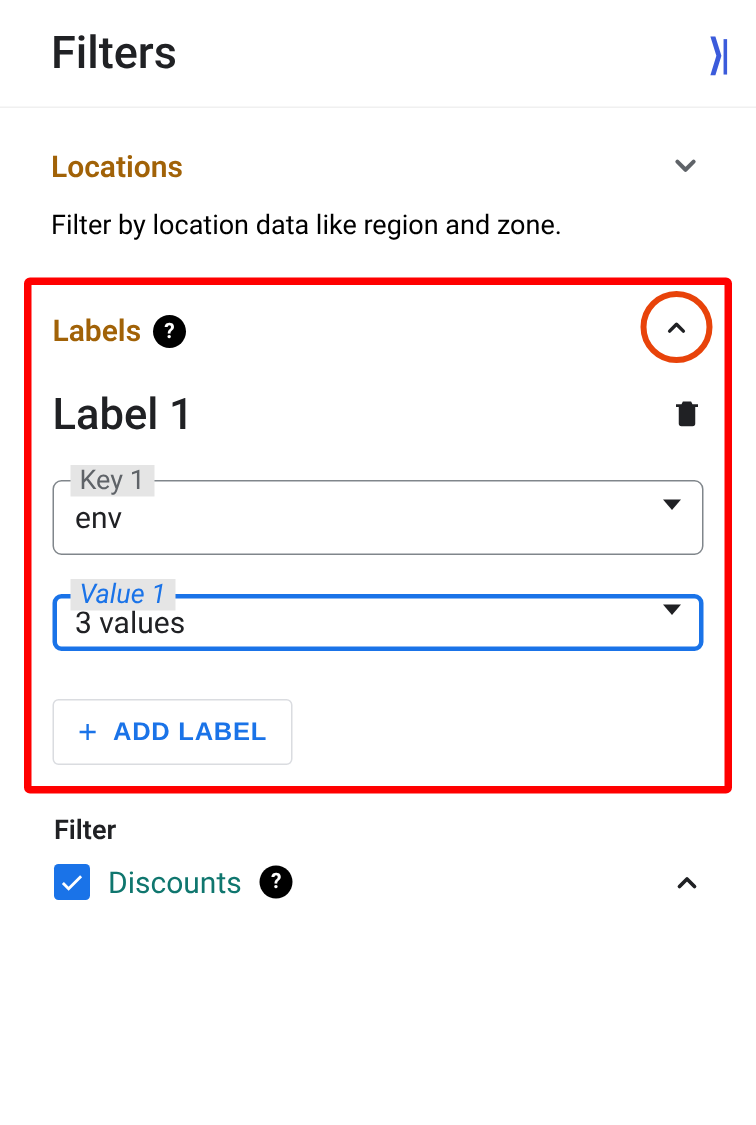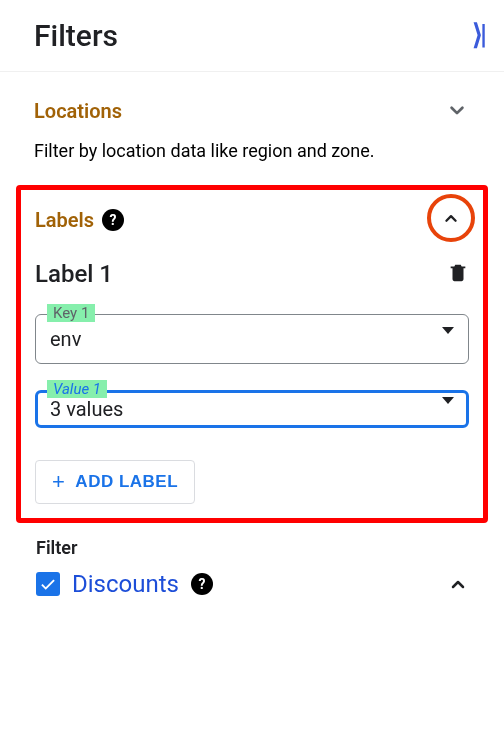--- a/index.html
+++ b/index.html
@@ -6,21 +6,21 @@
     body {
       font-family: 'Google Sans', Roboto, Arial, sans-serif;
       width: 504px;
       height: 750px;
       background: #fff;
       color: #202124;
       overflow: hidden;
     }
     .header {
       display: flex;
-      align-items: flex-start;
+      align-items: flex-end;
       justify-content: space-between;
       padding: 18px 20px 18px 34px;
       border-bottom: 1px solid #f0f0f0;
     }
     .header-title {
       font-size: 30px;
       font-weight: 500;
       color: #202124;
     }
     .collapse-icon {
@@ -67,21 +67,21 @@
       padding: 18px 14px 14px 14px;
     }
     .labels-head {
       display: flex;
       align-items: center;
       justify-content: space-between;
       position: relative;
     }
     .labels-left {
       display: flex;
-      align-items: center;
+      align-items: flex-end;
       gap: 8px;
     }
     .help-icon {
       width: 22px;
       height: 22px;
       border-radius: 50%;
       background: #000;
       color: #fff;
       font-size: 14px;
       font-weight: 700;
@@ -102,21 +102,21 @@
       right: -6px;
       top: -14px;
     }
     .label-row {
       display: flex;
       align-items: center;
       justify-content: space-between;
       margin-top: 28px;
     }
     .label-title {
-      font-size: 24px;
+      font-size: 29px;
       font-weight: 500;
       color: #202124;
     }
     .trash {
       cursor: pointer;
       color: #202124;
     }
     .field {
       position: relative;
       margin-top: 26px;
@@ -130,23 +130,23 @@
       cursor: pointer;
     }
     .field-border.focused {
       border: 3px solid #1a73e8;
       padding: 4px 12px;
     }
     .field-label {
       position: absolute;
       top: -10px;
       left: 12px;
-      background: #86efac;
+      background: #e5e5e5;
       padding: 0 6px;
-      font-size: 15px;
+      font-size: 18px;
       color: #5f6368;
     }
     .field-label.focused {
       color: #1a73e8;
       font-style: italic;
     }
     .field-value {
       font-size: 20px;
       color: #202124;
     }
@@ -199,22 +199,22 @@
       height: 24px;
       background: #1a73e8;
       border-radius: 3px;
       display: flex;
       align-items: center;
       justify-content: center;
       cursor: pointer;
     }
     .checkbox svg { fill: #fff; }
     .credit-label {
-      font-size: 24px;
-      color: #1d4ed8;
+      font-size: 20px;
+      color: #0f766e;
       text-align: right;
     }
   </style>
 </head>
 <body>
 
 <div class="header">
   <div class="header-title">Filters</div>
   <div class="collapse-icon">⟩|</div>
 </div>

